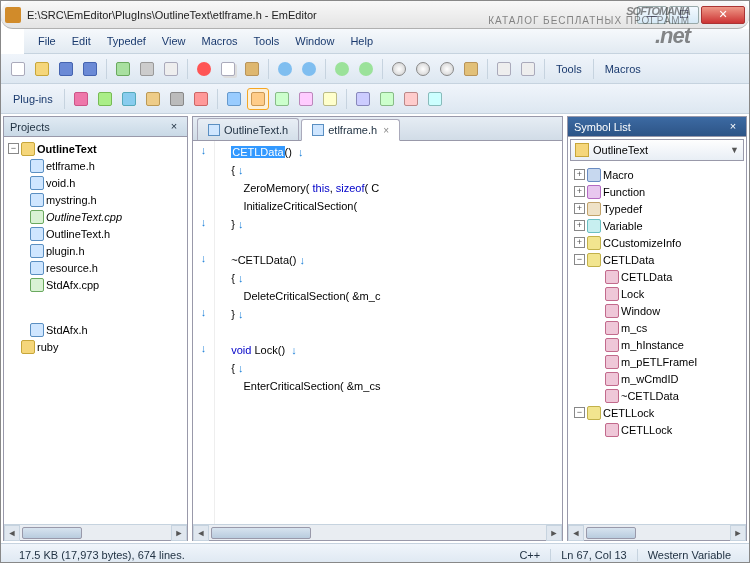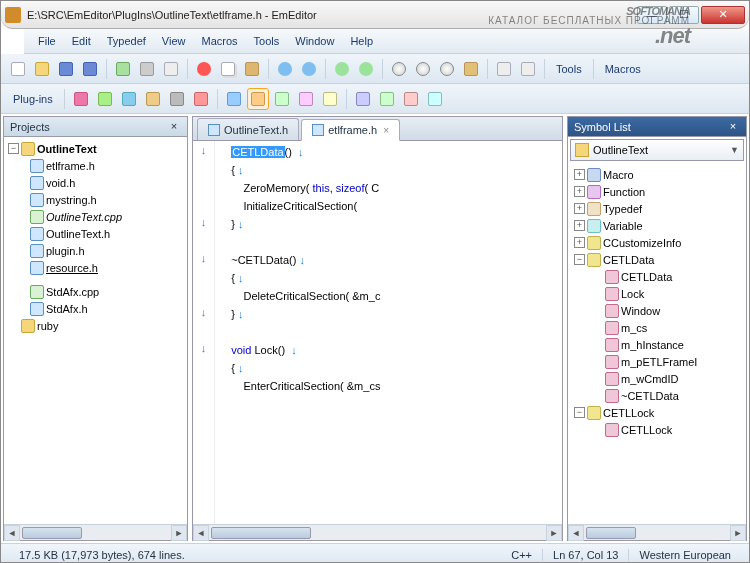--- a/index.html
+++ b/index.html
@@ -246,29 +246,29 @@
             <span>OutlineText.cpp</span>
           </div>
           <div class="node" style="padding-left: 24px;">
             <span class="ic ic-h"></span>
             <span>OutlineText.h</span>
           </div>
           <div class="node" style="padding-left: 24px;">
             <span class="ic ic-h"></span>
             <span>plugin.h</span>
           </div>
-          <div class="node" style="padding-left: 24px; text-decoration: underline;">
+          <div class="node" style="padding-left: 24px;">
             <span class="ic ic-h"></span>
             <span>resource.h</span>
           </div>
-          <div class="node" style="padding-left: 24px; margin-top: 7px;">
+          <div class="node" style="padding-left: 24px;">
             <span class="ic ic-cpp"></span>
             <span>StdAfx.cpp</span>
           </div>
-          <div class="node" style="padding-left: 24px;">
+          <div class="node" style="padding-left: 24px; margin-top: 28px;">
             <span class="ic ic-h"></span>
             <span>StdAfx.h</span>
           </div>
         </div>
       <div class="node" style="padding-left:2px">
         <span class="tw none"></span>
           <span class="ic ic-folder"></span>
         <span>ruby</span>
       </div>
     </div>
@@ -417,20 +417,20 @@
     </div>
   </div>
 
 </div>
 
 <div class="statusbar">
   <span class="cell">17.5 KB (17,973 bytes), 674 lines.</span>
   <span class="spacer"></span>
   <span class="cell">C++</span>
   <span class="cell">Ln 67, Col 13</span>
-  <span class="cell">Western European</span>
+  <span class="cell">Western Variable</span>
 </div>
 
 <div class="watermark">
   <div><span>SOFTOMANIA</span></div>
   <div class="sub">КАТАЛОГ БЕСПЛАТНЫХ ПРОГРАММ</div>
   <div class="net">.net</div>
 </div>
 
 </body></html>

